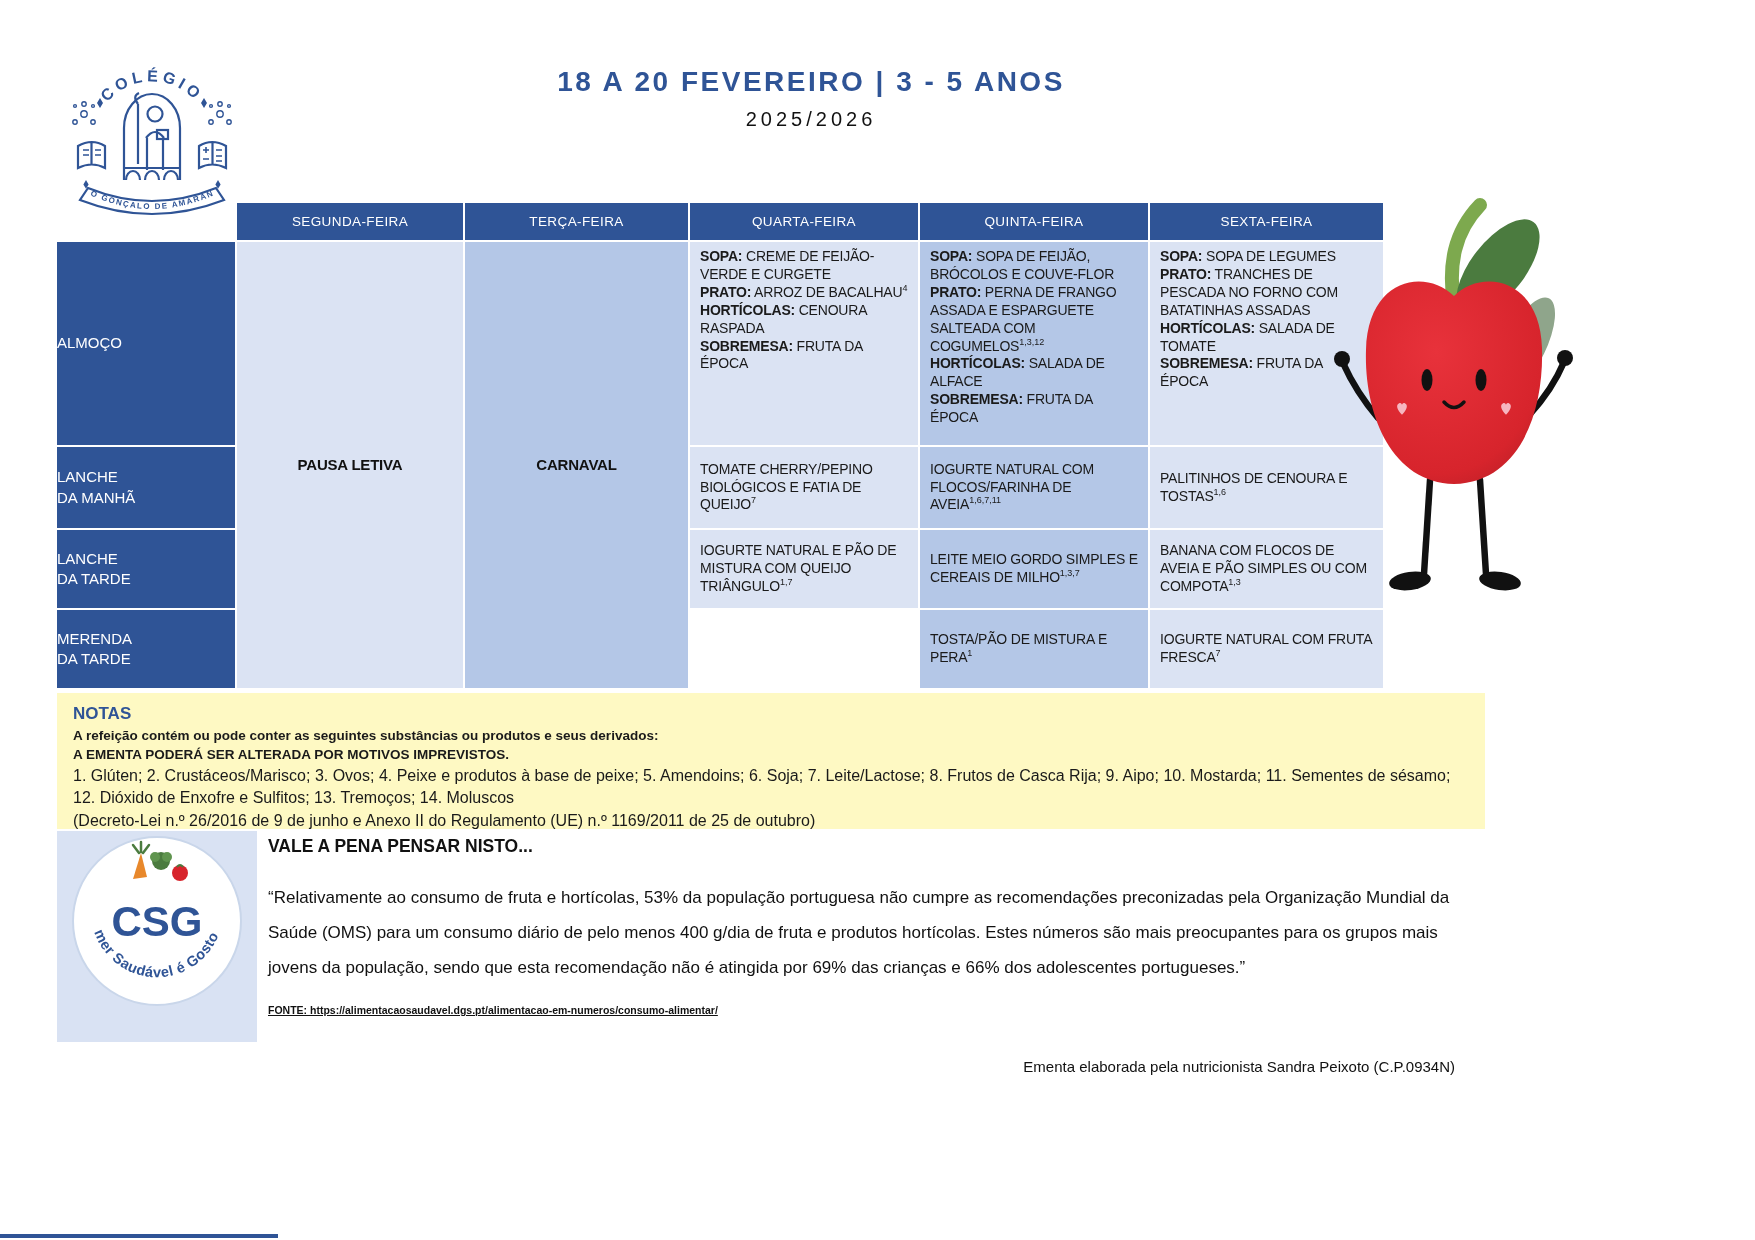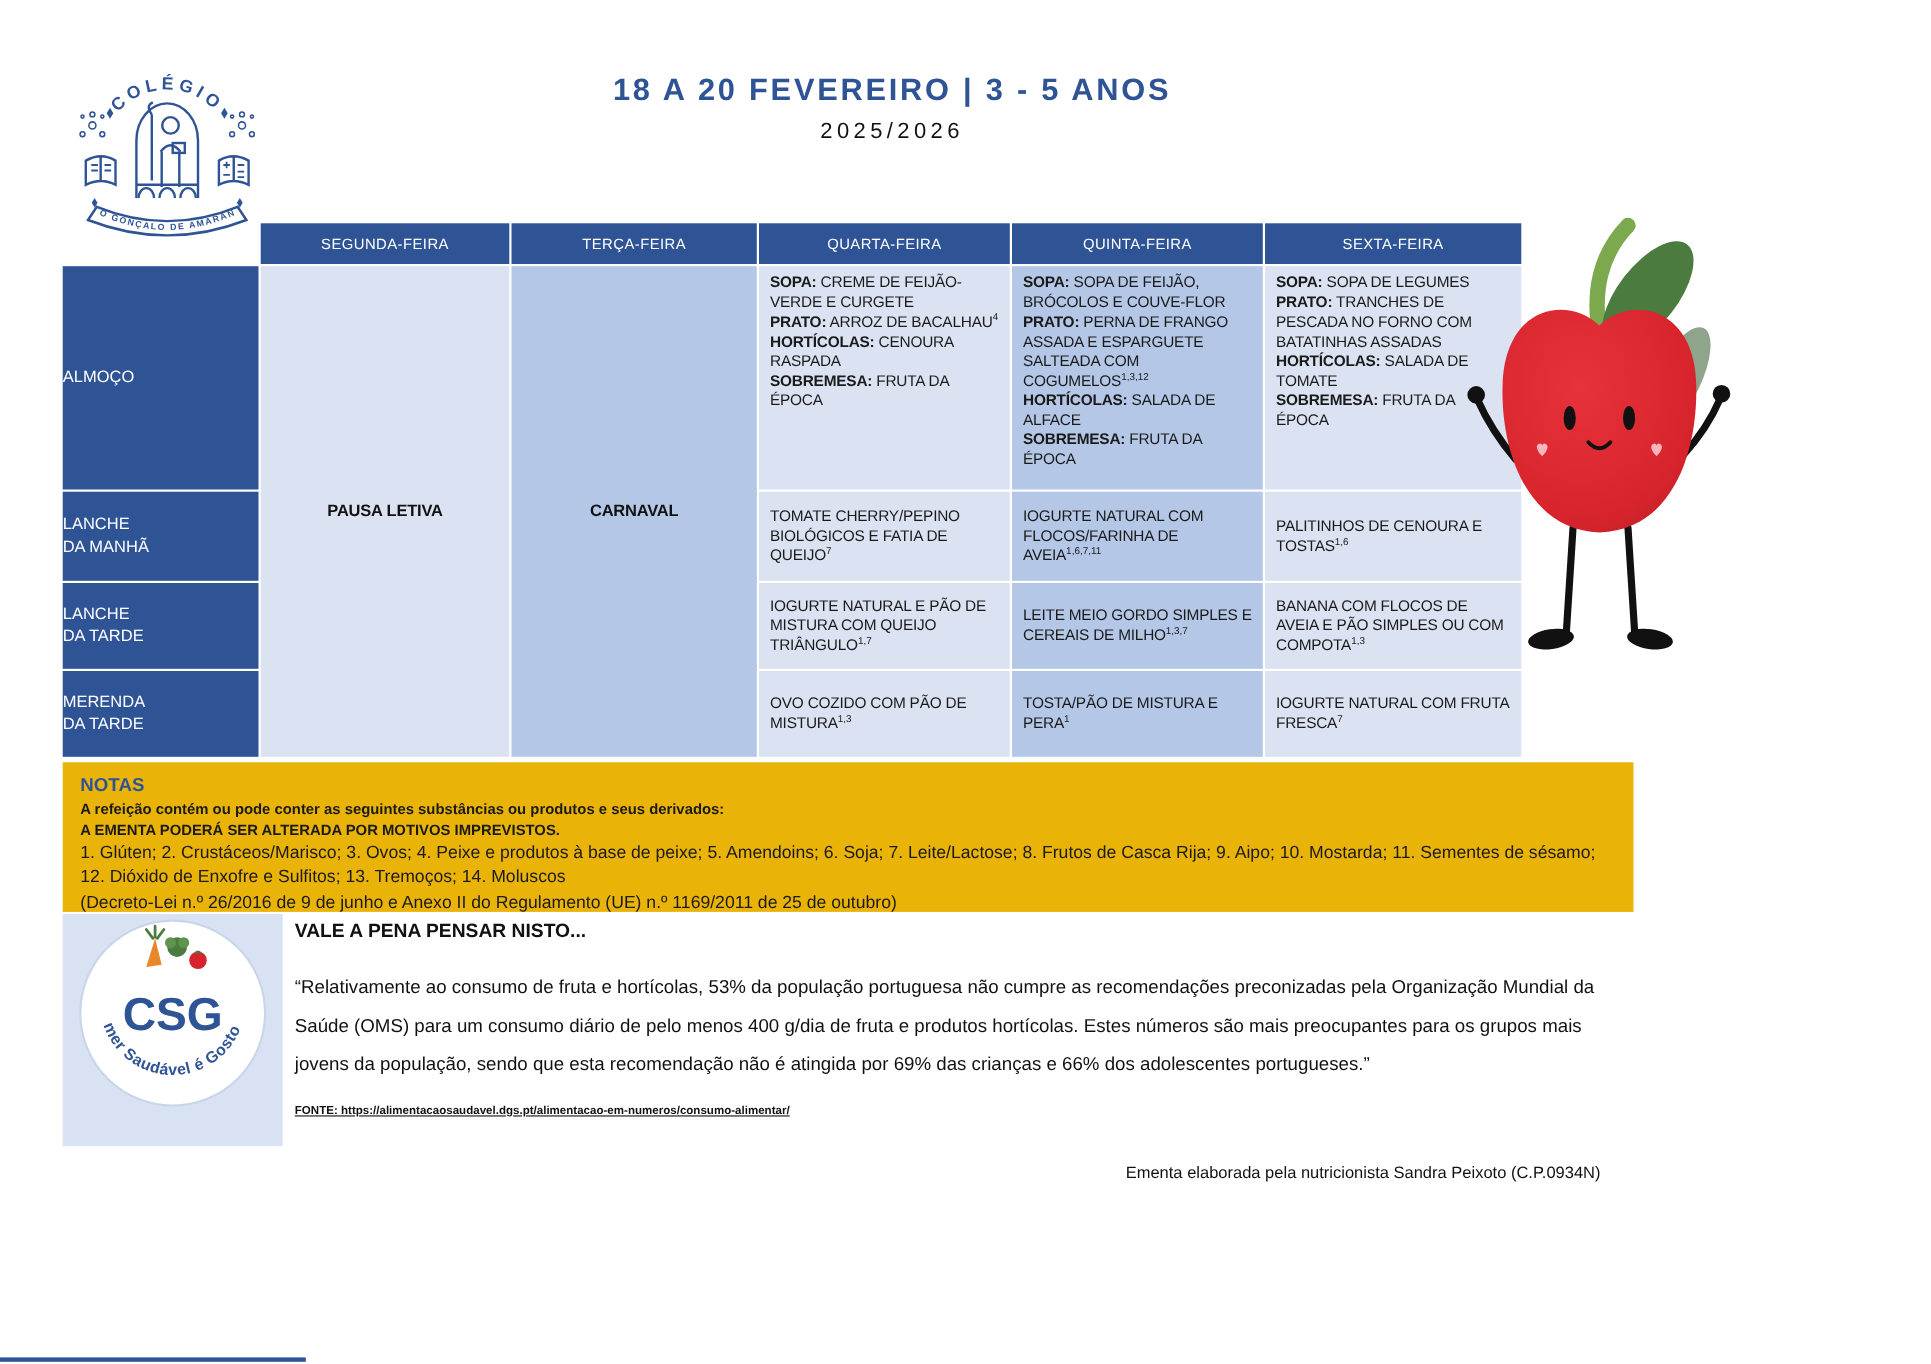--- a/index.html
+++ b/index.html
@@ -45,21 +45,21 @@
   .g-c4{grid-column:4}.g-c5{grid-column:5}.g-c6{grid-column:6}
   .g-r1{grid-row:1}.g-r2{grid-row:2}.g-r3{grid-row:3}.g-r4{grid-row:4}.g-r5{grid-row:5}
   .g-span{grid-row:2 / span 4;}
 
   
   .apple-mascot{position:absolute;left:1330px;top:150px;width:250px;height:480px;}
 
   
   .notes-box{
     position:absolute;left:57px;top:693px;width:1428px;height:136px;
-    background:#eab308;box-sizing:border-box;padding:11px 16px;
+    background:#fef9c3;box-sizing:border-box;padding:11px 16px;
   }
   .notes-title{color:#2F5496;font-weight:bold;font-size:17px;margin-bottom:3px;}
   .notes-bold{font-weight:bold;font-size:13.5px;line-height:1.4;}
   .notes-text{font-size:16px;line-height:1.4;}
 
   
   .think-left{
     position:absolute;left:57px;top:831px;width:200px;height:211px;background:#d9e2f3;
     display:flex;align-items:flex-start;justify-content:center;
   }
@@ -157,23 +157,20 @@
     <div class="mi"><b class="ml">PRATO:</b><span> ARROZ DE BACALHAU</span><sup>4</sup></div>
     <div class="mi"><b class="ml">HORTÍCOLAS:</b><span> CENOURA RASPADA</span><sup></sup></div>
     <div class="mi"><b class="ml">SOBREMESA:</b><span> FRUTA DA ÉPOCA</span><sup></sup></div>
   </div>
   <div class="cell light meal-snack g-c4 g-r3">
     <div class="mi"><span>TOMATE CHERRY/PEPINO BIOLÓGICOS E FATIA DE QUEIJO</span><sup>7</sup></div>
   </div>
   <div class="cell light meal-snack g-c4 g-r4">
     <div class="mi"><span>IOGURTE NATURAL E PÃO DE MISTURA COM QUEIJO TRIÂNGULO</span><sup>1,7</sup></div>
   </div>
-  <div class="cell light meal-snack g-c4 g-r5">
-    <div class="mi"><span>OVO COZIDO COM PÃO DE MISTURA</span><sup>1,3</sup></div>
-  </div>
 
   <div class="cell medium meal-main g-c5 g-r2">
     <div class="mi"><b class="ml">SOPA:</b><span> SOPA DE FEIJÃO, BRÓCOLOS E COUVE-FLOR</span><sup></sup></div>
     <div class="mi"><b class="ml">PRATO:</b><span> PERNA DE FRANGO ASSADA E ESPARGUETE SALTEADA COM COGUMELOS</span><sup>1,3,12</sup></div>
     <div class="mi"><b class="ml">HORTÍCOLAS:</b><span> SALADA DE ALFACE</span><sup></sup></div>
     <div class="mi"><b class="ml">SOBREMESA:</b><span> FRUTA DA ÉPOCA</span><sup></sup></div>
   </div>
   <div class="cell medium meal-snack g-c5 g-r3">
     <div class="mi"><span>IOGURTE NATURAL COM FLOCOS/FARINHA DE AVEIA</span><sup>1,6,7,11</sup></div>
   </div>

